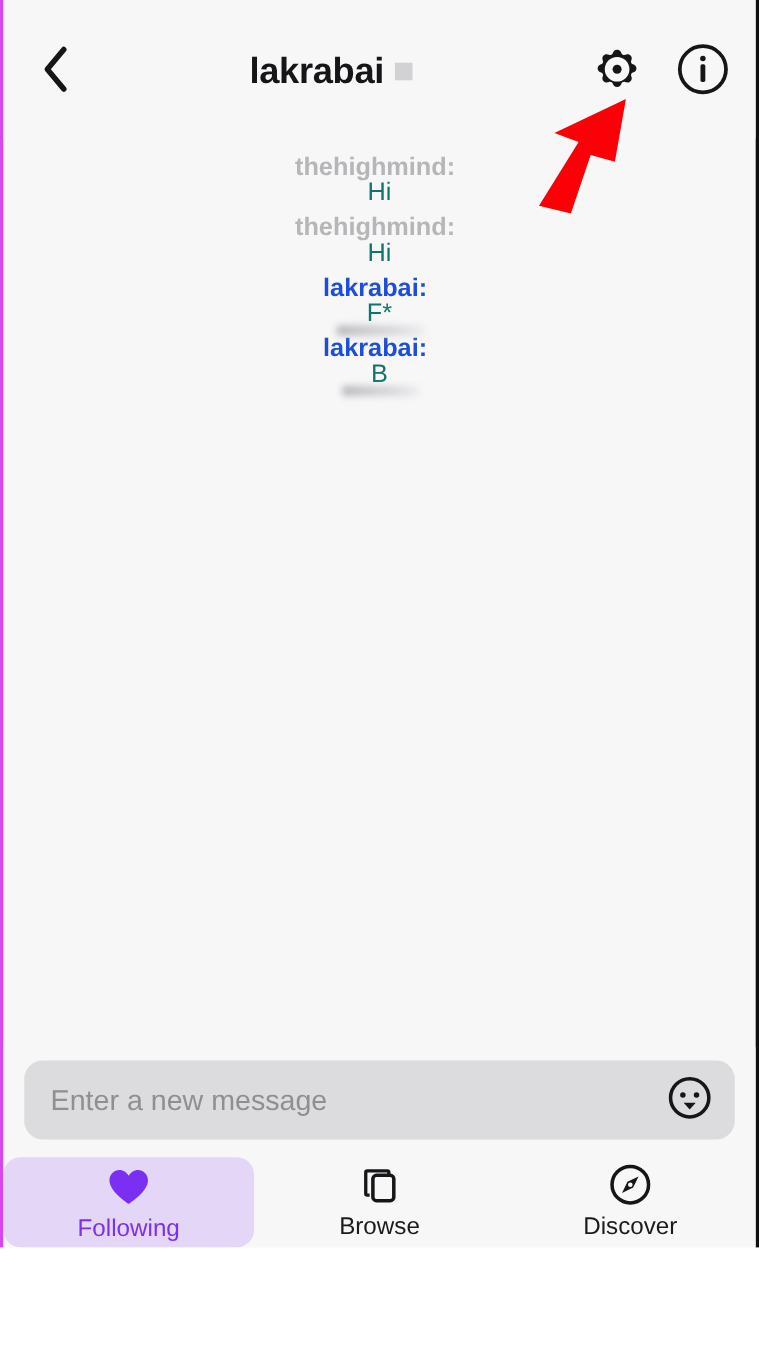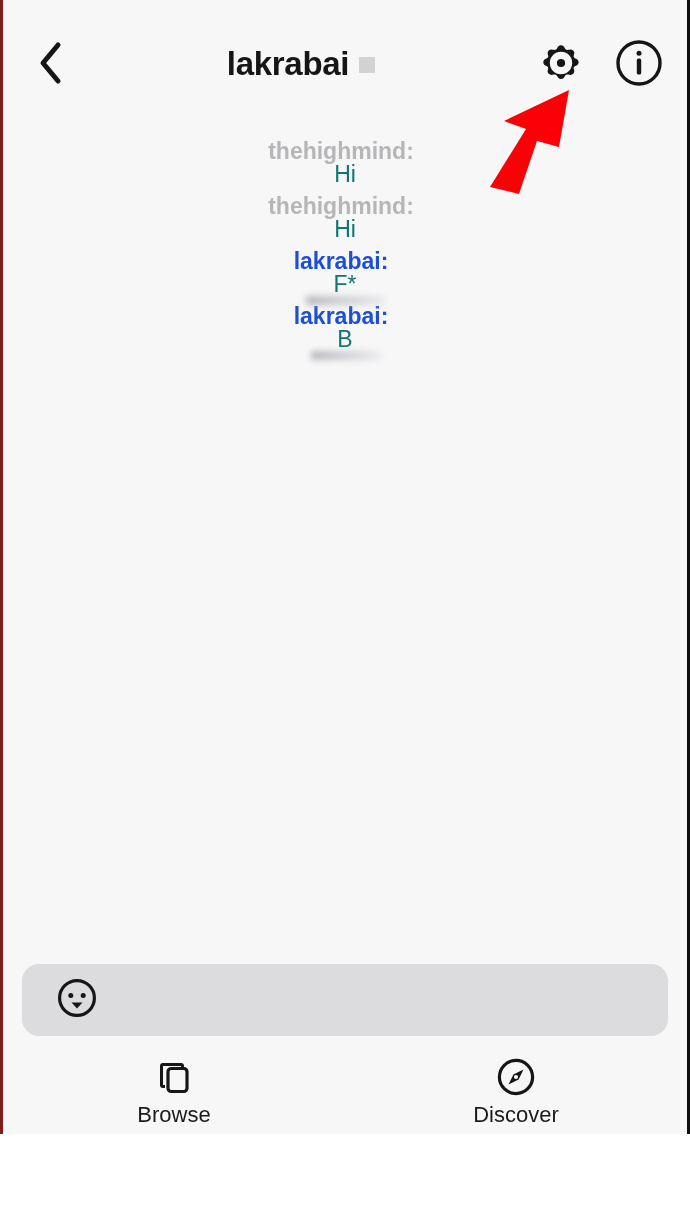--- a/index.html
+++ b/index.html
@@ -14,21 +14,21 @@
     overflow: hidden;
   }
 
   
   .phone {
     position: relative;
     width: 690px;
     height: 1134px;
     background: #f7f7f8;
     box-sizing: border-box;
-    border-left: 3px solid #7f1d1d;
+    border-left: 3px solid #d946ef;
     border-right: 3px solid #0f0f0f;
     overflow: hidden;
   }
 
   
   .header {
     position: absolute;
     top: 0;
     left: 0;
     right: 0;
@@ -323,35 +323,49 @@
     <div class="msg">
       <span class="msg-user self">lakrabai:</span>
       <span class="msg-text">B</span>
       <span class="msg-redacted w2"></span>
     </div>
 
   </div>
 
   <div class="composer">
     <div class="composer-inner">
+      <input class="composer-input" type="text" placeholder="Enter a new message" style="">
       <div class="emoji-btn">
         <span>
           <svg width="44" height="44" viewBox="0 0 44 44">
             <circle cx="22" cy="22" r="17.4" fill="none" stroke="#161618" stroke-width="3.2"></circle>
             <circle cx="15.8" cy="19.4" r="2.5" fill="#161618"></circle>
             <circle cx="28.2" cy="19.4" r="2.5" fill="#161618"></circle>
             <path d="M16.5 26.4 L27.5 26.4 L22 32.6 Z" fill="#161618"></path>
           </svg>
         </span>
       </div>
     </div>
   </div>
 
   <div class="tabbar">
 
+    <div class="tab active">
+      <div class="tab-icon">
+        <svg width="40" height="36" viewBox="0 0 40 36">
+          <path d="M20 33.5 C20 33.5 2.5 22.5 2.5 12.2
+                   C2.5 6.6 6.7 2.6 11.6 2.6
+                   C15.1 2.6 18.2 4.7 20 7.9
+                   C21.8 4.7 24.9 2.6 28.4 2.6
+                   C33.3 2.6 37.5 6.6 37.5 12.2
+                   C37.5 22.5 20 33.5 20 33.5 Z" fill="#7b2ff2"></path>
+        </svg>
+      </div>
+      <div class="tab-label">Following</div>
+    </div>
 
     <div class="tab">
       <div class="tab-icon">
         <svg width="40" height="40" viewBox="0 0 40 40">
           <path d="M9 6 h18 a3 3 0 0 1 3 3 v2 h-3 v-2 h-18 v19 h2 v3 h-2 a3 3 0 0 1 -3 -3 v-19 a3 3 0 0 1 3 -3 z" fill="#161618"></path>
           <rect x="14" y="11.5" width="19" height="23" rx="3.2" fill="none" stroke="#161618" stroke-width="3.2"></rect>
         </svg>
       </div>
       <div class="tab-label">Browse</div>
     </div>

